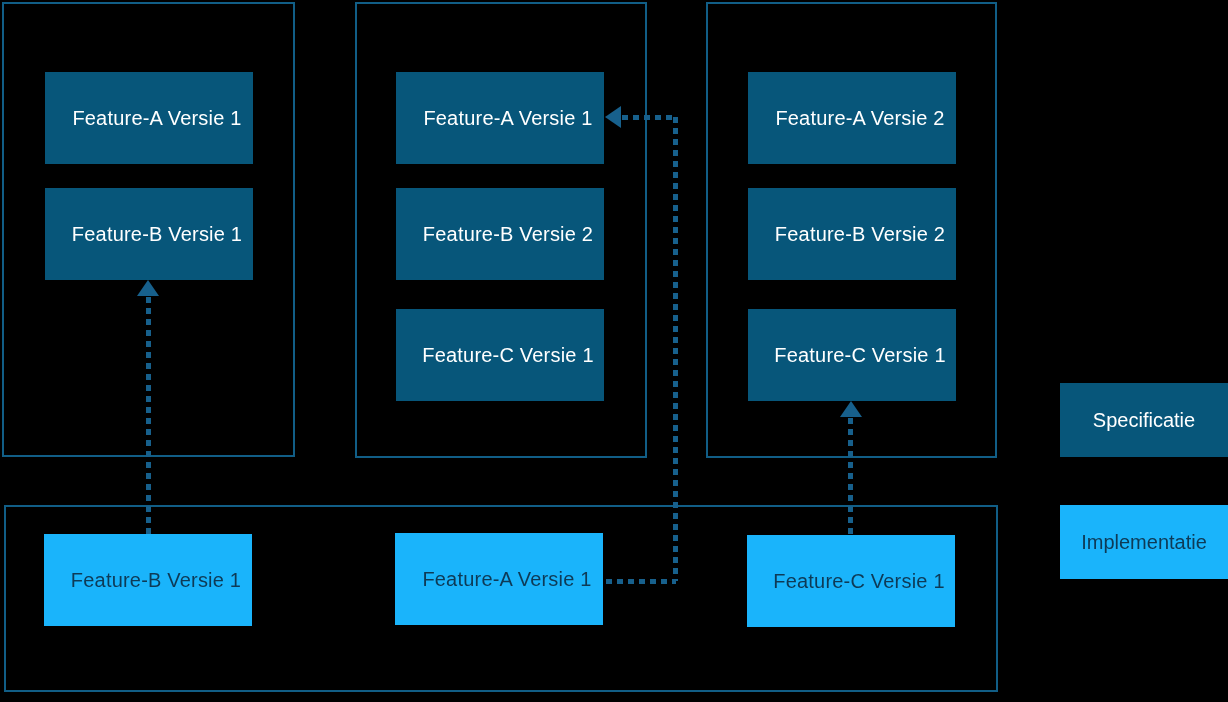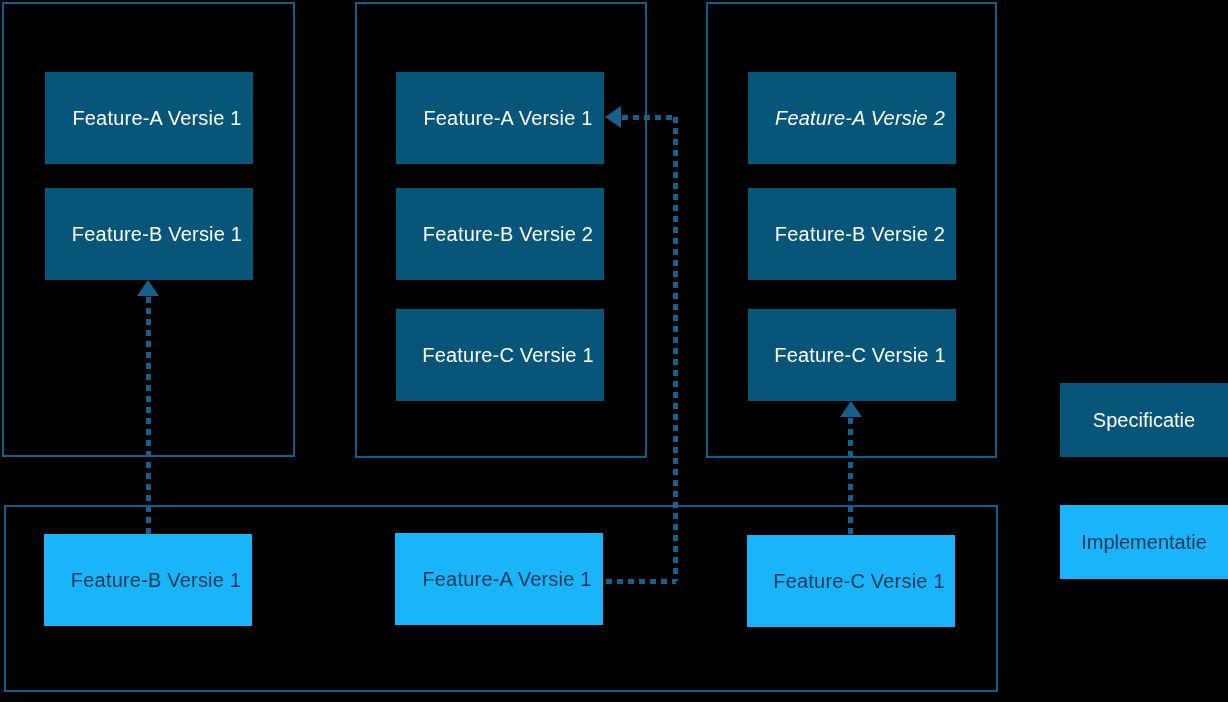--- a/index.html
+++ b/index.html
@@ -75,21 +75,21 @@
 
   <div class="container" style="left:4px;top:505px;width:994px;height:187px;"></div>
 
   <div class="box spec" style="left:45px;top:72px;">Feature-A Versie 1</div>
   <div class="box spec" style="left:45px;top:188px;">Feature-B Versie 1</div>
 
   <div class="box spec" style="left:396px;top:72px;">Feature-A Versie 1</div>
   <div class="box spec" style="left:396px;top:188px;">Feature-B Versie 2</div>
   <div class="box spec" style="left:396px;top:309px;">Feature-C Versie 1</div>
 
-  <div class="box spec" style="left:748px;top:72px;font-style:italic;">Feature-A Versie 2</div>
+  <div class="box spec" style="left:748px;top:72px;">Feature-A Versie 2</div>
   <div class="box spec" style="left:748px;top:188px;">Feature-B Versie 2</div>
   <div class="box spec" style="left:748px;top:309px;">Feature-C Versie 1</div>
 
   <div class="box impl" style="left:44px;top:534px;">Feature-B Versie 1</div>
   <div class="box impl" style="left:395px;top:533px;">Feature-A Versie 1</div>
   <div class="box impl" style="left:747px;top:535px;">Feature-C Versie 1</div>
 
   <div>
     <div class="dash-v" style="left:146px;top:297px;height:237px;"></div>
     <div class="arrow-up" style="left:137px;top:280px;"></div>

